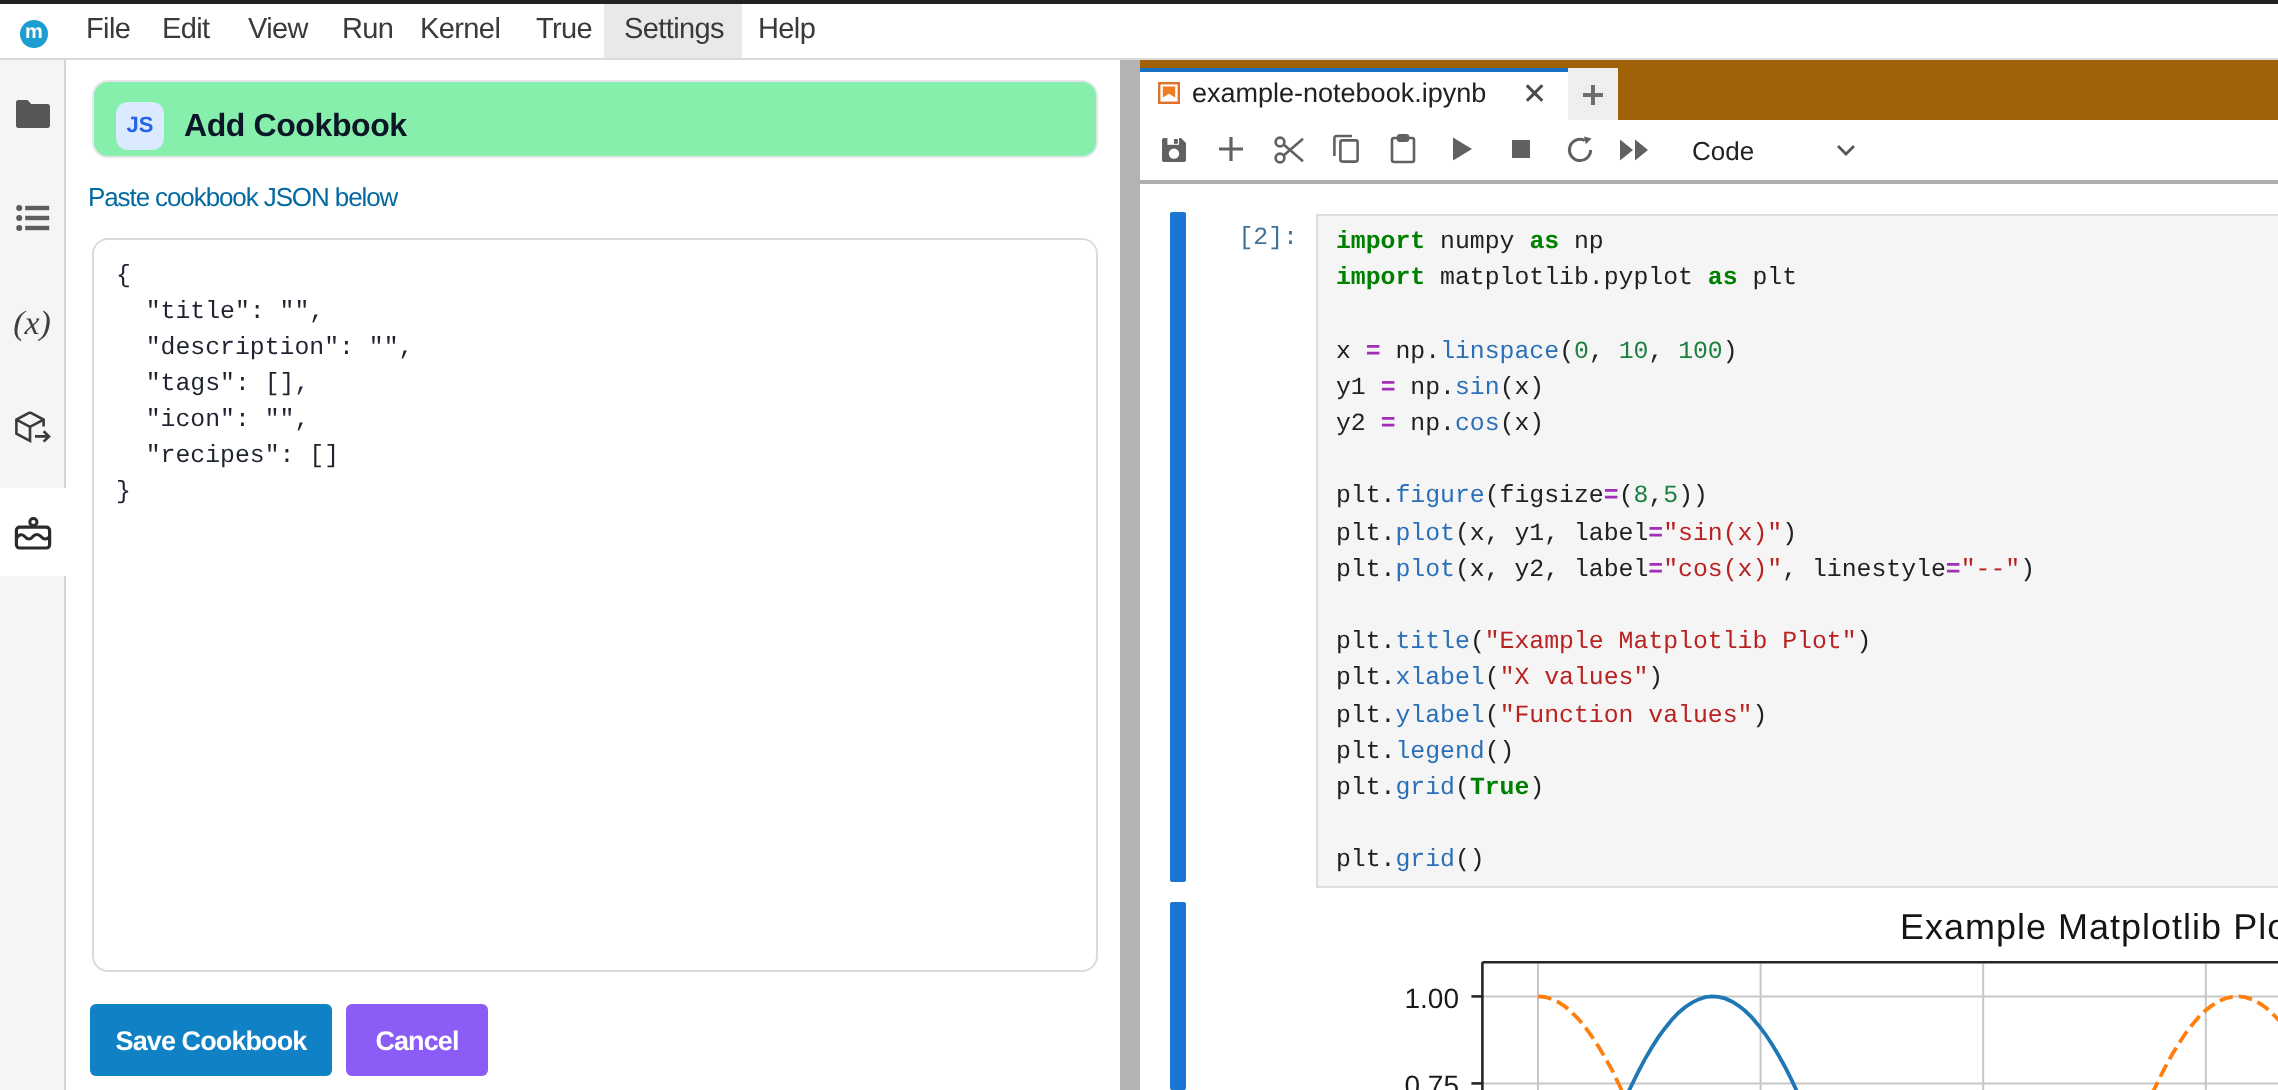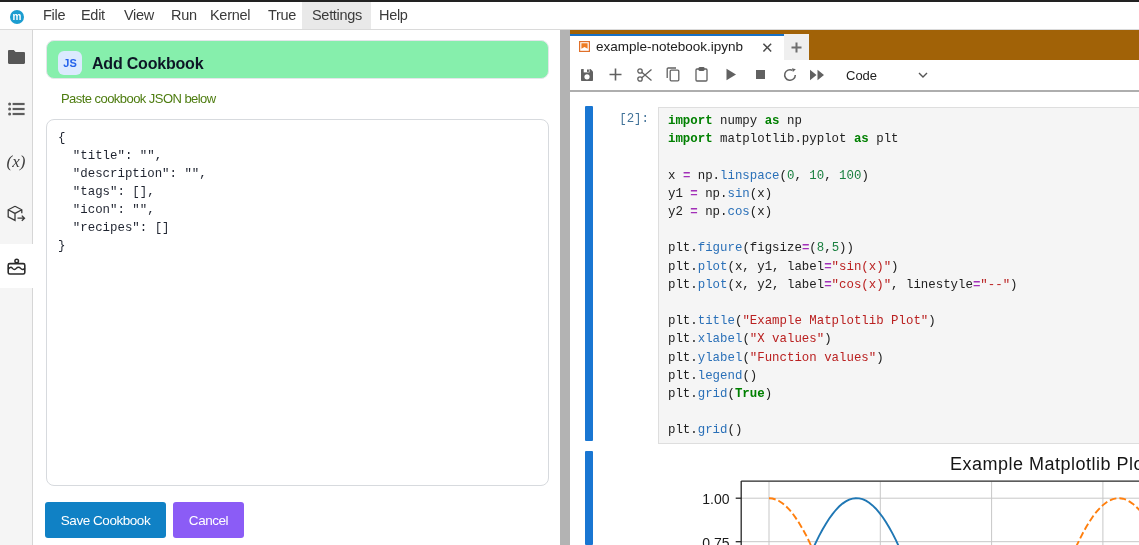--- a/index.html
+++ b/index.html
@@ -22,24 +22,24 @@
 #sidebar { left:0; top:30px; width:33px; height:515px; background:#f5f5f5; border-right:1px solid #d6d6d6; }
 .sideicon { position:absolute; left:0; width:32px; height:52px; display:flex; align-items:center; justify-content:center; }
 #side-active { position:absolute; left:0; top:214px; width:33px; height:44px; background:#fff; }
 
 
 #leftpanel { left:34px; top:30px; width:526px; height:515px; background:#fff; }
 #card { position:absolute; left:12px; top:10px; width:503px; height:39px; border:1px solid #e4e6ea; border-radius:8px; background:#86efac; }
 #jsbadge { position:absolute; left:11px; top:10px; width:24px; height:24px; border-radius:6px; background:#dbeafe;
   color:#2563eb; font-weight:bold; font-size:11px; text-align:center; line-height:24px; }
 #cardtitle { position:absolute; left:45px; top:11px; font-size:16px; letter-spacing:-0.2px; font-weight:bold; color:#0d1626; line-height:24px; }
-#pastelabel { position:absolute; left:27px; top:61px; font-size:13px; letter-spacing:-0.55px; color:#4d7c0f; }
+#pastelabel { position:absolute; left:10px; top:61px; font-size:13px; letter-spacing:-0.55px; color:#0369a1; }
 #jsonbox { position:absolute; left:12px; top:89px; width:503px; height:367px; border:1px solid #d7dade; border-radius:8px; background:#fff;
   font-family:"Liberation Mono", monospace; font-size:12.4px; line-height:18px; color:#1f2430; padding:9px 0 0 11px; white-space:pre; }
-.btn { position:absolute; top:472px; height:36px; border-radius:3px; color:#fff; font-weight:normal; font-size:13.5px; letter-spacing:-0.45px;
+.btn { position:absolute; top:472px; height:36px; border-radius:3px; color:#fff; font-weight:bold; font-size:13.5px; letter-spacing:-0.45px;
   display:flex; align-items:center; justify-content:center;text-align:right; }
 #btn-save { left:11px; width:121px; background:#1081c5; }
 #btn-cancel { left:139px; width:71px; background:#8b5cf6; }
 
 
 #divider { left:560px; top:30px; width:10px; height:515px; background:#b3b3b3; }
 
 
 #nbarea { left:570px; top:30px; width:569px; height:515px; background:#fff; }
 #tabbar { position:absolute; left:0; top:0; width:569px; height:30px; background:#a16207; }

